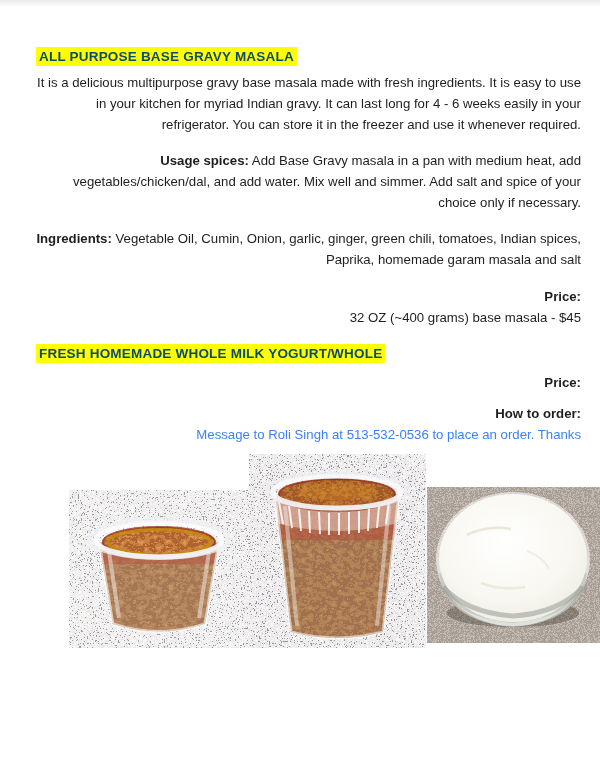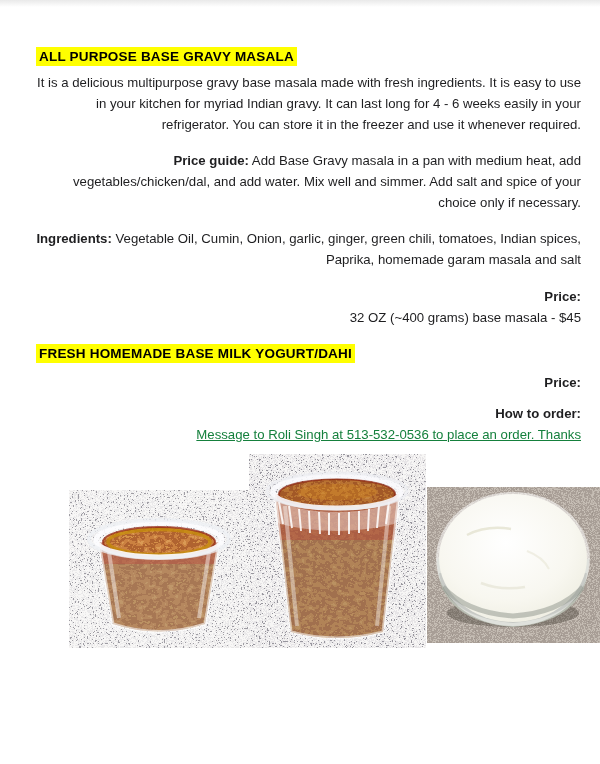--- a/index.html
+++ b/index.html
@@ -9,54 +9,54 @@
   }
   .top-shade{position:absolute;top:0;left:0;width:600px;height:7px;
     background:linear-gradient(#e9e9e9,#ffffff);}
   .content{position:relative;padding:47px 19px 0 36px;width:545px;
     font-size:13.2px;line-height:21px;}
   .content p{margin:0 0 15px;text-align:right;}
   p.m16{margin-bottom:16px;margin-top:9px;}
   p.m10{margin-bottom:10px;}
   p.m0{margin-bottom:16px;}
   .sec-title{font-size:13.5px;font-weight:bold;line-height:19px;margin:0 0 6px;letter-spacing:.2px;}
-  .sec-title .hl{background:#ffff00;color:#000000;padding:2px 3px;}
+  .sec-title .hl{background:#ffff00;color:#0c4a6e;padding:2px 3px;}
   .blk{display:block;}
   b{font-weight:bold;}
-  .red-msg{color:#15803d;text-decoration:underline;}
+  .red-msg{color:#3b82f6;}
   .photos{position:relative;height:200px;margin-top:-7px;}
   .ph{position:absolute;overflow:hidden;}
   .ph svg{display:block;}
   .ph1{left:33px;top:36px;width:180px;height:158px;}
   .ph2{left:213px;top:0;width:177px;height:194px;}
   .ph3{left:391px;top:33px;width:174px;height:156px;}
 </style>
 </head>
 <body>
 
 <div class="page">
   <div class="top-shade"></div>
 
   <div class="content">
 
     <h2 class="sec-title"><span class="hl">ALL PURPOSE BASE GRAVY MASALA</span></h2>
 
     <p>It is a delicious multipurpose gravy base masala made with fresh ingredients. It is easy to use in your kitchen for myriad Indian gravy. It can last long for 4 - 6 weeks easily in your refrigerator. You can store it in the freezer and use it whenever required.</p>
 
 
-    <p><b>Price guide:</b> <span>Add Base Gravy masala in a pan with medium heat, add vegetables/chicken/dal, and add water. Mix well and simmer. Add salt and spice of your choice only if necessary.</span></p>
+    <p><b>Usage spices:</b> <span>Add Base Gravy masala in a pan with medium heat, add vegetables/chicken/dal, and add water. Mix well and simmer. Add salt and spice of your choice only if necessary.</span></p>
 
     <p class="m16"><b>Ingredients:</b> <span>Vegetable Oil, Cumin, Onion, garlic, ginger, green chili, tomatoes, Indian spices, Paprika, homemade garam masala and salt</span></p>
 
     <p class="m16">
       <b class="blk">Price:</b>
       <span class="blk">32 OZ (~400 grams) base masala - $45</span>
     </p>
 
-    <h2 class="sec-title" style="margin-bottom:9px;"><span class="hl">FRESH HOMEMADE BASE MILK YOGURT/DAHI</span></h2>
+    <h2 class="sec-title" style="margin-bottom:9px;"><span class="hl">FRESH HOMEMADE WHOLE MILK YOGURT/WHOLE</span></h2>
 
     <p class="m10">
       <b class="blk">Price:</b>
     </p>
 
     <p class="m0">
       <b class="blk">How to order:</b>
       <span class="blk red-msg">Message to Roli Singh at 513-532-0536 to place an order. Thanks</span>
     </p>
 

